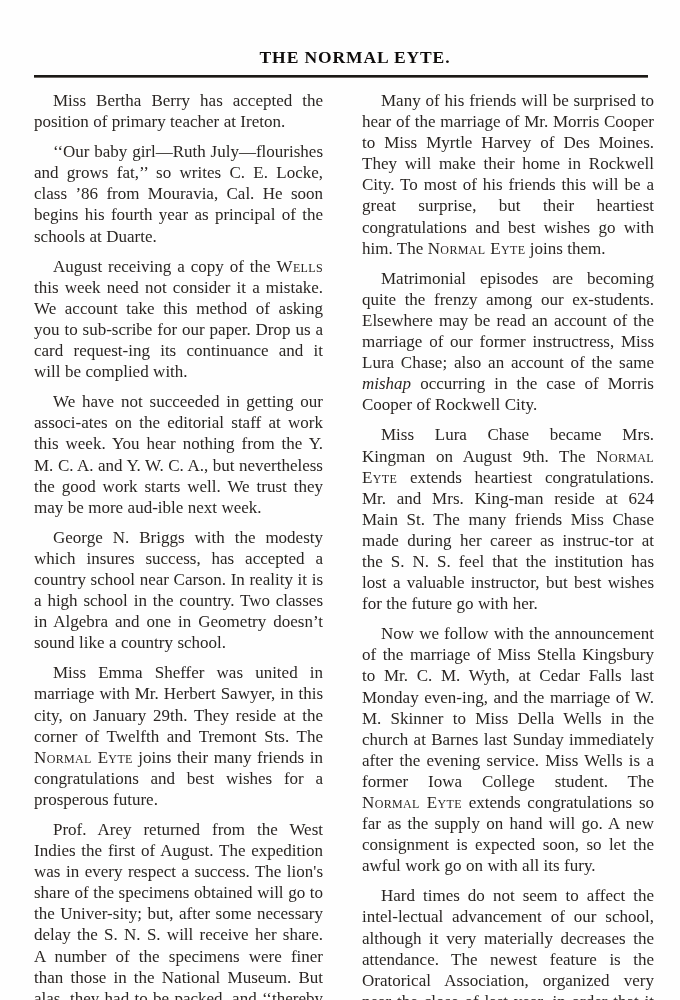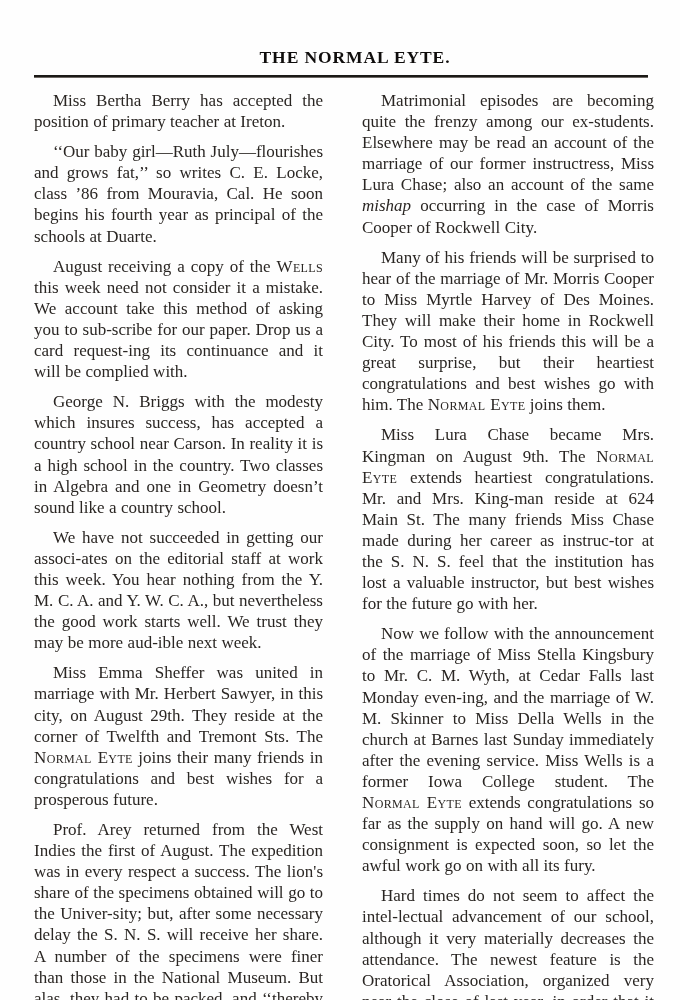--- a/index.html
+++ b/index.html
@@ -97,27 +97,27 @@
     <div class="masthead-title">THE NORMAL EYTE.</div>
   </div>
 
   <hr class="head-rule">
 
   <div class="columns">
     <div class="col" id="col-left">
         <p class="para"><span>Miss Bertha Berry has accepted the position of primary teacher at Ireton.</span></p>
         <p class="para"><span>‘‘Our baby girl—Ruth July—flourishes and grows fat,’’ so writes C. E. Locke, class ’86 from Mouravia, Cal.   He soon begins his fourth year as principal of the schools at Duarte.</span></p>
         <p class="para"><span>August receiving a copy of the </span><span class="sc">Wells</span><span> this week need not consider it a mistake.   We account take this method of asking you to sub-scribe for our paper.   Drop us a card request-ing its continuance and it will be complied with.</span></p>
+        <p class="para"><span>We have not succeeded in getting our associ-ates on the editorial staff at work this week.  You hear nothing from the Y. M. C. A. and Y. W. C. A., but nevertheless the good work starts well.   We trust they may be more aud-ible next week.</span></p>
         <p class="para"><span>George N. Briggs with the modesty which insures success, has accepted a country school near Carson.   In reality it is a high school in the country.   Two classes in Algebra and one in Geometry doesn’t sound like a country school.</span></p>
-        <p class="para"><span>We have not succeeded in getting our associ-ates on the editorial staff at work this week.  You hear nothing from the Y. M. C. A. and Y. W. C. A., but nevertheless the good work starts well.   We trust they may be more aud-ible next week.</span></p>
-        <p class="para"><span>Miss Emma Sheffer was united in marriage with Mr. Herbert Sawyer, in this city, on August 29th.   They reside at the corner of Twelfth and Tremont Sts.   The </span><span class="sc">Normal Eyte</span><span> joins their many friends in congratulations and best wishes for a prosperous future.</span></p>
+        <p class="para"><span>Miss Emma Sheffer was united in marriage with Mr. Herbert Sawyer, in this city, on January 29th.   They reside at the corner of Twelfth and Tremont Sts.   The </span><span class="sc">Normal Eyte</span><span> joins their many friends in congratulations and best wishes for a prosperous future.</span></p>
         <p class="para"><span>Prof. Arey returned from the West Indies the first of August.   The expedition was in every respect a success.   The lion's share of the specimens obtained will go to the Univer-sity; but, after some necessary delay the S. N. S. will receive her share.   A number of the specimens were finer than those in the National Museum.   But alas, they had to be packed, and ‘‘thereby hangs a tale’’!</span></p>
       </div>
     <div class="col col-right" id="col-right">
+        <p class="para"><span>Many of his friends will be surprised to hear of the marriage of Mr. Morris Cooper to Miss Myrtle Harvey of Des Moines.   They will make their home in Rockwell City.   To most of his friends this will be a great surprise, but their heartiest congratulations and best wishes go with him.   The </span><span class="sc">Normal Eyte</span><span> joins them.</span></p>
         <p class="para"><span>Matrimonial episodes are becoming quite the frenzy among our ex-students.   Elsewhere may be read an account of the marriage of our former instructress, Miss Lura Chase; also an account of the same </span><span class="it">mishap</span><span> occurring in the case of Morris Cooper of Rockwell City.</span></p>
-        <p class="para"><span>Many of his friends will be surprised to hear of the marriage of Mr. Morris Cooper to Miss Myrtle Harvey of Des Moines.   They will make their home in Rockwell City.   To most of his friends this will be a great surprise, but their heartiest congratulations and best wishes go with him.   The </span><span class="sc">Normal Eyte</span><span> joins them.</span></p>
         <p class="para"><span>Miss Lura Chase became Mrs. Kingman on August 9th.   The </span><span class="sc">Normal Eyte</span><span> extends heartiest congratulations.   Mr. and Mrs. King-man reside at 624 Main St.   The many friends Miss Chase made during her career as instruc-tor at the S. N. S. feel that the institution has lost a valuable instructor, but best wishes for the future go with her.</span></p>
         <p class="para"><span>Now we follow with the announcement of the marriage of Miss Stella Kingsbury to Mr. C. M. Wyth, at Cedar Falls last Monday even-ing, and the marriage of W. M. Skinner to Miss Della Wells in the church at Barnes last Sunday immediately after the evening service.  Miss Wells is a former Iowa College student.  The </span><span class="sc">Normal Eyte</span><span> extends congratulations so far as the supply on hand will go.  A new consignment is expected soon, so let the awful work go on with all its fury.</span></p>
         <p class="para"><span>Hard times do not seem to affect the intel-lectual advancement of our school, although it very materially decreases the attendance.   The newest feature is the Oratorical Association, organized very near the close of last year, in order that it might be in working order imme-diately upon the opening of school this fall.  The association desires that each society shall urge its members to join and shall make its appointment of contestants at once that they may be preparing their work.   It costs noth-ing to enter the association and there is no limit to the amount of benefit to be derived.  Hand your name to J. R. Byers or our local editor.</span></p>
       </div>
   </div>
 
 </div>
 
 </body></html>

